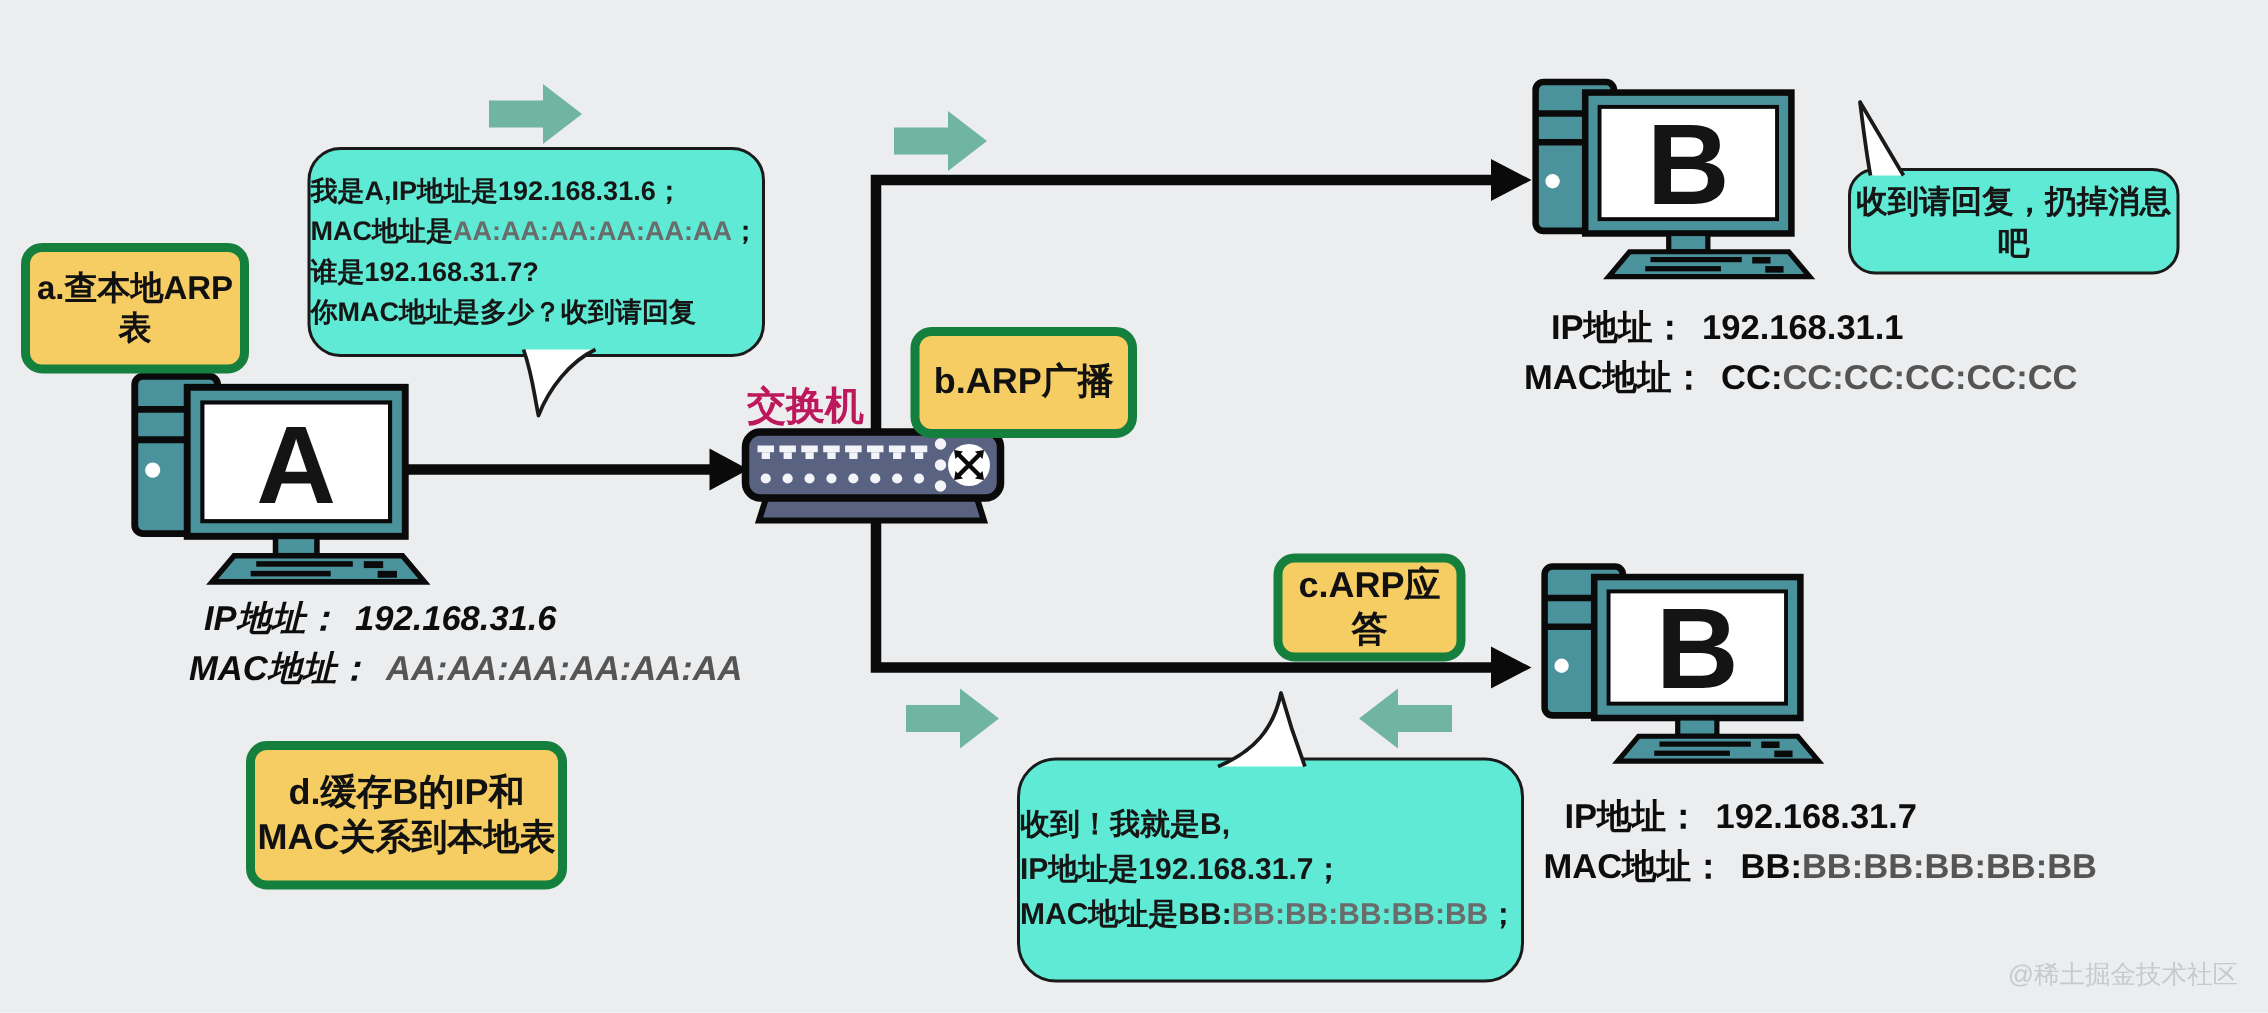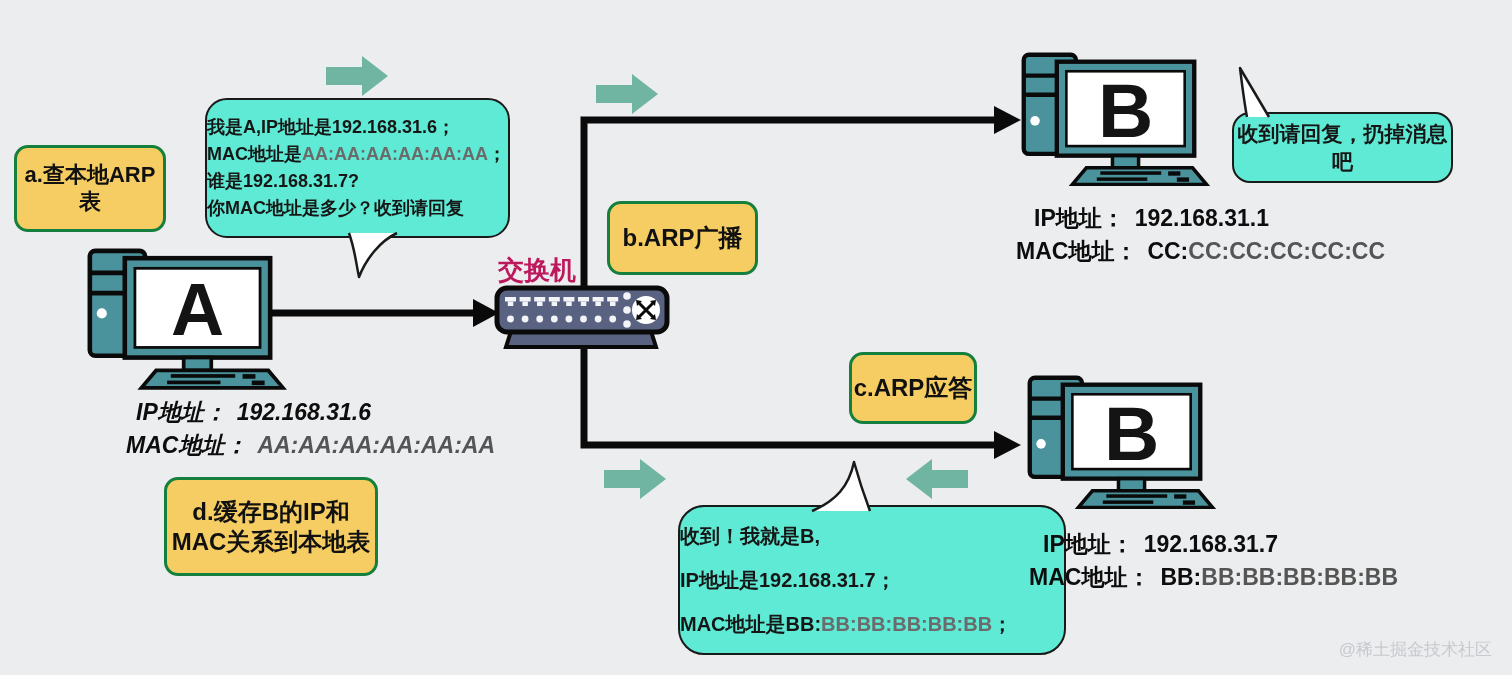--- a/index.html
+++ b/index.html
@@ -1,23 +1,23 @@
 <!DOCTYPE html>
 <html><head>
 <meta charset="utf-8">
 <style>
   html,body{margin:0;padding:0;}
   body{font-family:"Liberation Sans","DejaVu Sans",sans-serif;}
   #stage{position:relative;width:1512px;height:675px;background:#ECEDEF;overflow:hidden;}
   svg.layer{position:absolute;left:0;top:0;pointer-events:none;}
   .abs{position:absolute;box-sizing:border-box;}
   .step-box{
-    background:#F5CD63;border:3px solid #15803d;border-radius:14px;
+    background:#F5CD63;border:6px solid #15803d;border-radius:14px;
     display:flex;align-items:center;justify-content:center;text-align:center;
-    font-weight:700;color:#111;white-space:pre-line;line-height:1.22;
+    font-weight:700;color:#111;white-space:pre-line;line-height:1.22;margin-top:17px;
   }
   .bubble{
     background:#5eead4;border:2.5px solid #1A1A1A;
     display:flex;flex-direction:column;align-items:flex-start;justify-content:center;
     text-align:center;color:#161616;font-weight:700;
   }
   .bubble .gray{color:#6B6B6B;}
   .cap{color:#0D0D0D;font-weight:700;font-size:23px;line-height:33px;white-space:nowrap;}
   .cap .label{margin-right:10px;}
   .cap .gray{color:#555555;}
@@ -189,21 +189,21 @@
     <div><span>我是A,IP地址是192.168.31.6；</span></div>
     <div><span>MAC地址是</span><span class="gray">AA:AA:AA:AA:AA:AA</span><span>；</span></div>
     <div><span>谁是192.168.31.7?</span></div>
     <div><span>你MAC地址是多少？收到请回复</span></div>
   </div>
 
   <div class="abs bubble" style="left:1232px;top:112px;width:221px;height:71px;border-radius:18px;font-size:21px;">
     <div><span>收到请回复，扔掉消息吧</span></div>
   </div>
 
-  <div class="abs bubble" style="left:678px;top:505px;width:388px;height:150px;border-radius:26px;font-size:20px;line-height:30px;gap:14px;">
+  <div class="abs bubble" style="left:678px;top:505px;width:338px;height:150px;border-radius:26px;font-size:20px;line-height:30px;">
     <div><span>收到！我就是B,</span></div>
     <div><span>IP地址是192.168.31.7；</span></div>
     <div><span>MAC地址是BB:</span><span class="gray">BB:BB:BB:BB:BB</span><span>；</span></div>
   </div>
 
   <div class="abs" style="left:126px;top:396px;font-style:italic;">
     <div class="cap" style="padding-left:10px;">
       <span class="label">IP地址：</span><span>192.168.31.6</span>
     </div>
     <div class="cap">

